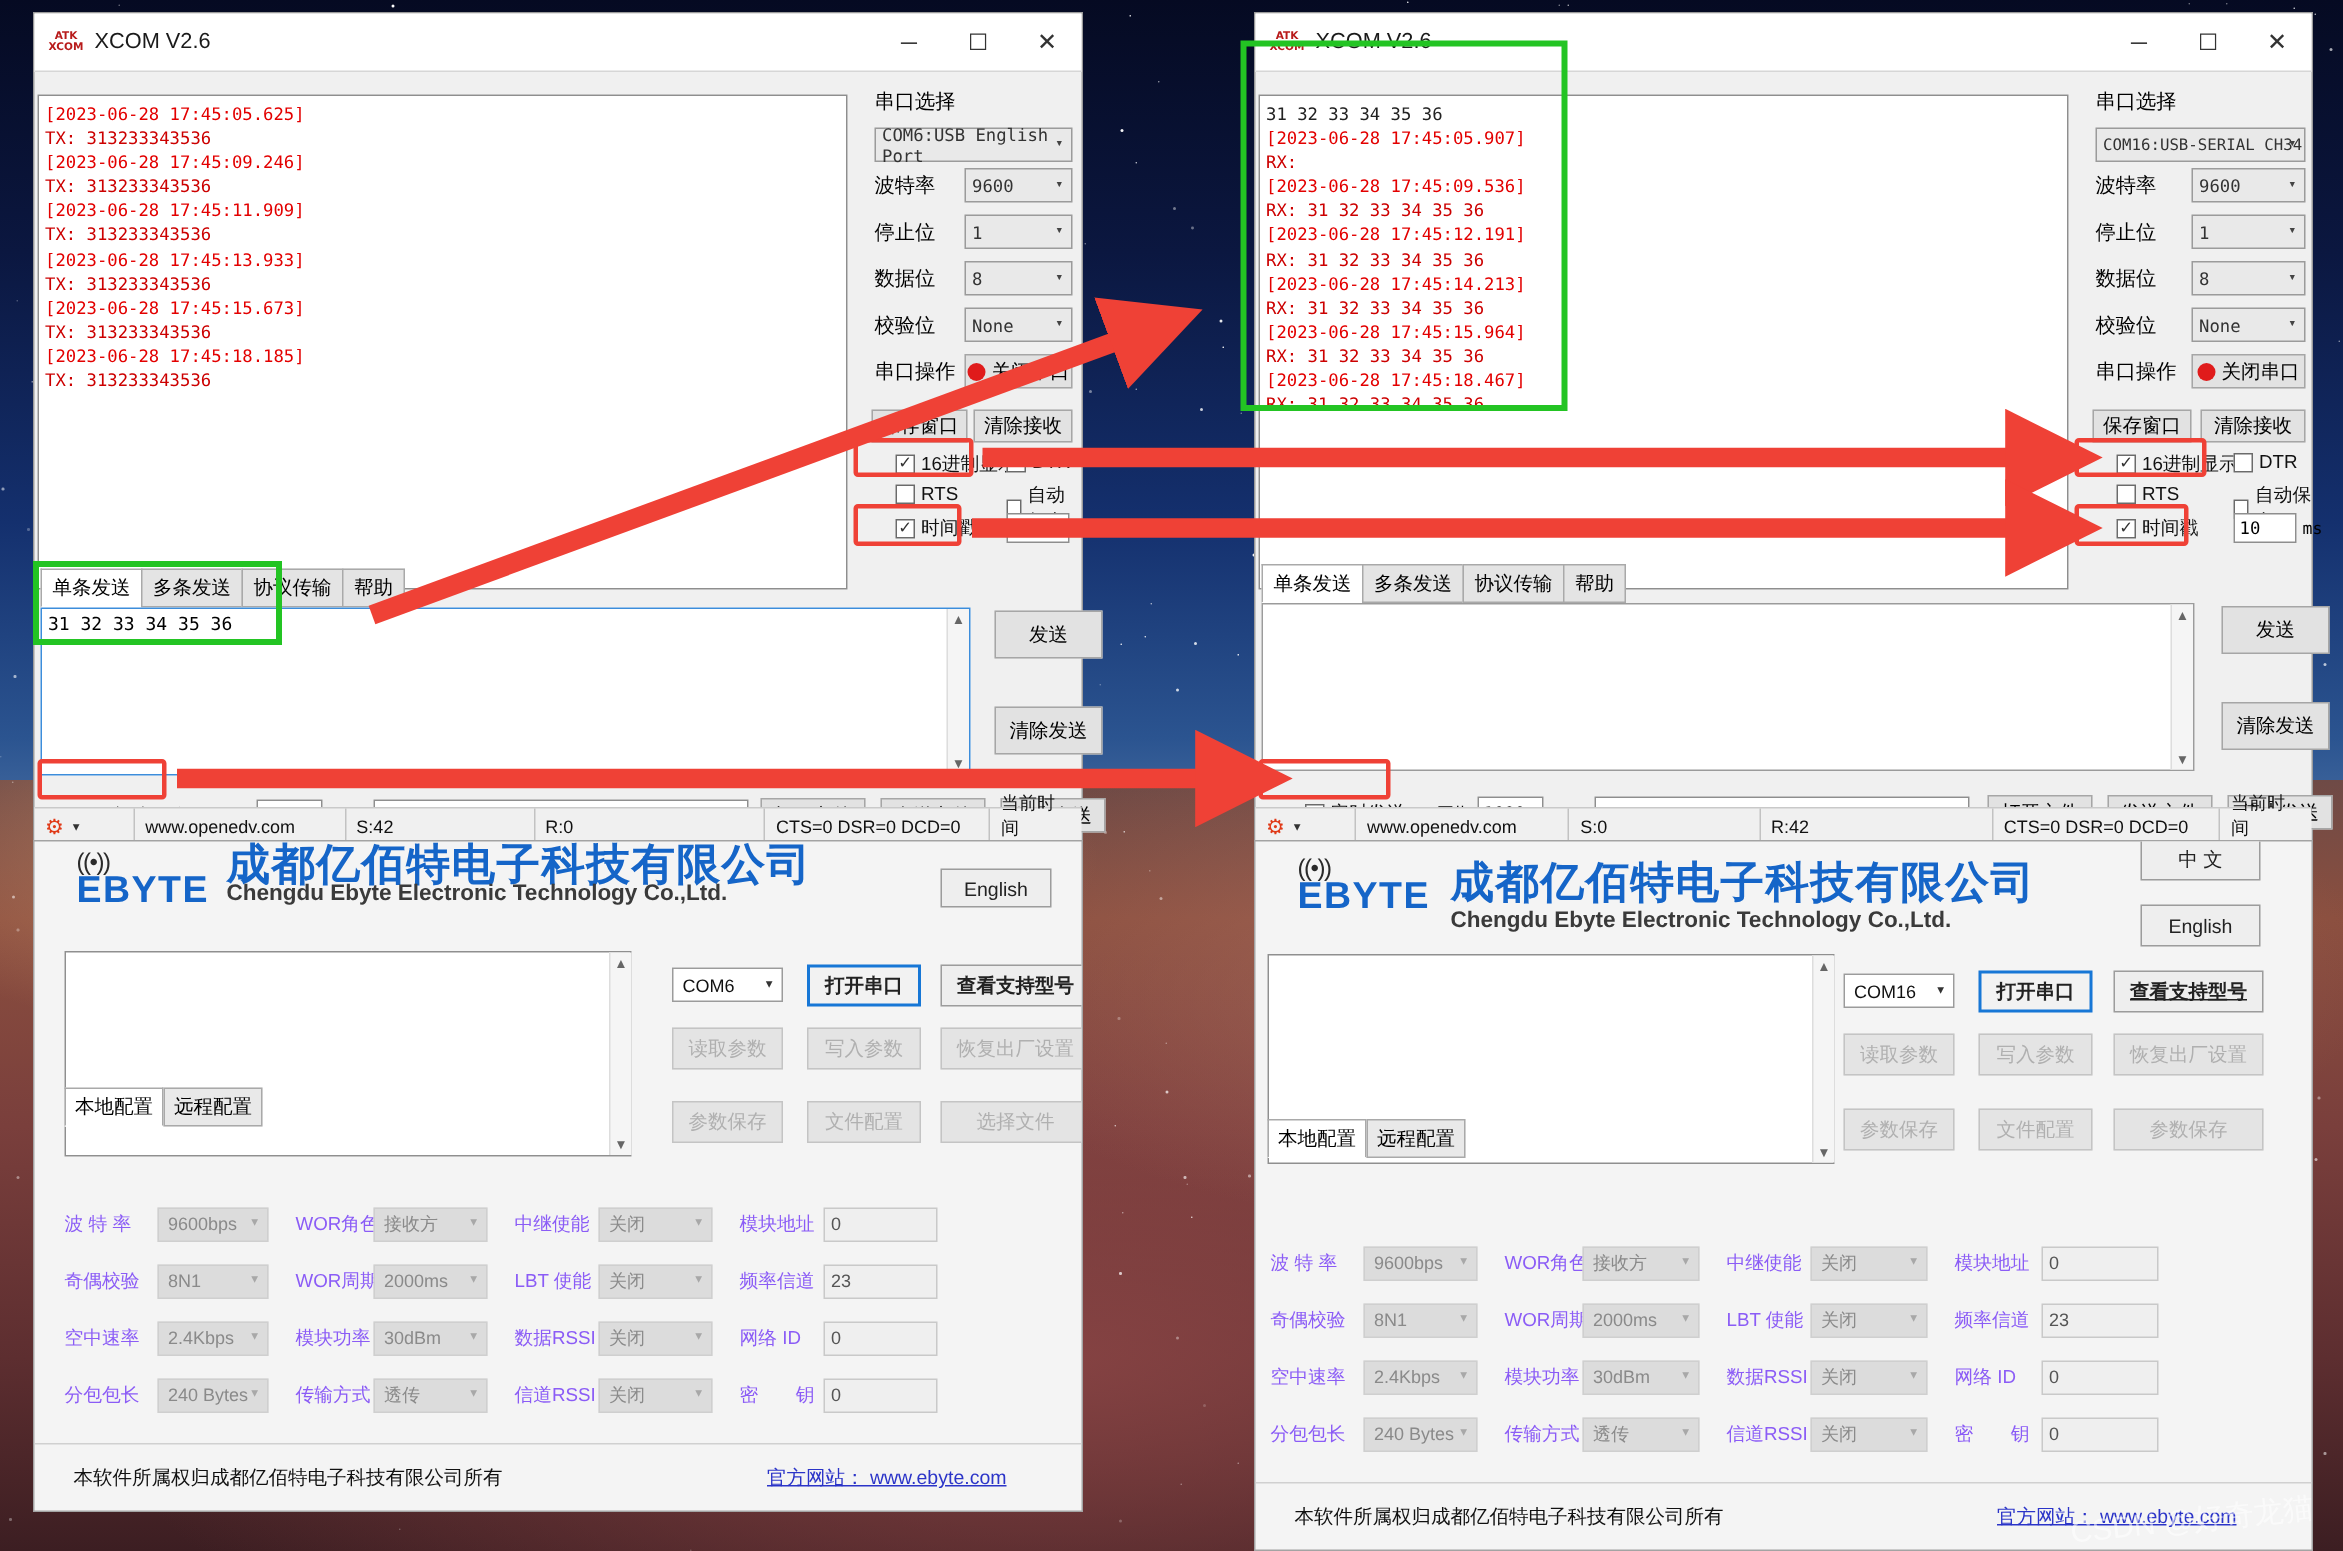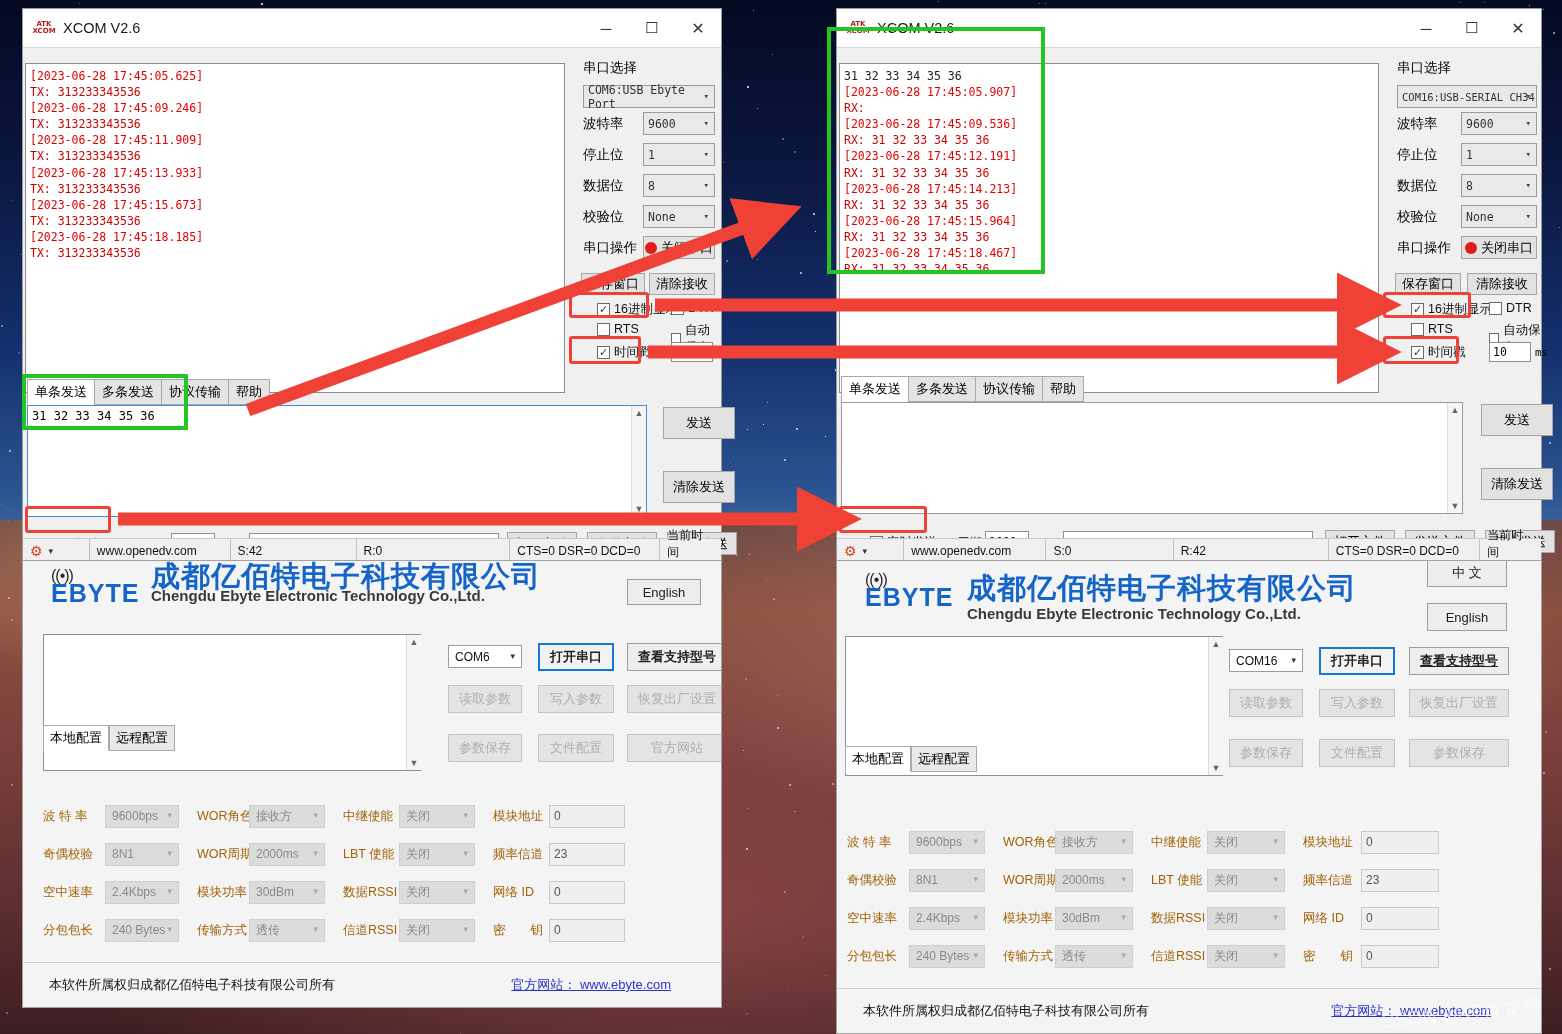--- a/index.html
+++ b/index.html
@@ -82,21 +82,21 @@
   .eb-logo-en{font-size:15px;font-weight:bold;color:#3a3a3a;}
   .eb-word{font-size:25px;font-weight:bold;color:#1565c8;letter-spacing:1px;}
   .eb-wave{font-size:16px;color:#2a2a2a;letter-spacing:-1px;}
   .eb-btn{border:1px solid #9c9c9c;background:#eee;display:flex;align-items:center;justify-content:center;
           font-size:13px;color:#222;box-sizing:border-box;}
   .eb-btn.primary{border:2px solid #1777d6;background:#f2f2f2;font-weight:bold;}
   .eb-btn.dis{color:#b0b0b0;background:#e4e4e4;border-color:#c4c4c4;}
   .eb-log{position:absolute;background:#fff;border:1px solid #8f8f8f;box-sizing:border-box;}
   .eb-tab{font-size:13px;padding:3px 6px;border:1px solid #a9a9a9;background:#e9e9e9;color:#000;}
   .eb-tab.act{background:#fff;border-bottom-color:#fff;}
-  .pf-lbl{font-size:12.5px;color:#a16207;white-space:nowrap;}
+  .pf-lbl{font-size:12.5px;color:#8b5cf6;white-space:nowrap;}
   .pf-cmb{background:#dcdcdc;border:1px solid #cfcfcf;height:23px;box-sizing:border-box;display:flex;
           align-items:center;padding-left:6px;font-size:12px;color:#8a8a8a;position:relative;}
   .pf-cmb .arw{position:absolute;right:6px;top:50%;transform:translateY(-60%);font-size:9px;color:#a8a8a8;}
   .pf-in{background:#efefef;border:1px solid #c9c9c9;height:23px;box-sizing:border-box;display:flex;
          align-items:center;padding-left:4px;font-size:12px;color:#555;}
   .eb-foot{position:absolute;left:0;right:0;bottom:0;height:44px;border-top:1px solid #d0d0d0;
            display:flex;align-items:center;}
   .eb-foot-txt{font-size:13px;color:#111;margin-left:26px;}
   .eb-foot-link{font-size:13px;color:#2b34c8;text-decoration:underline;margin-left:auto;margin-right:50px;}
   
@@ -590,21 +590,21 @@
       <div class="tb-btn close">✕</div>
     </div>
   </div>
   <div class="xbody">
 
     <div class="recv" id="recvL" style="left:2px;top:16px;width:540px;height:330px;"><div class="ts">[2023-06-28 17:45:05.625]</div><div class="tx">TX: 313233343536</div><div class="ts">[2023-06-28 17:45:09.246]</div><div class="tx">TX: 313233343536</div><div class="ts">[2023-06-28 17:45:11.909]</div><div class="tx">TX: 313233343536</div><div class="ts">[2023-06-28 17:45:13.933]</div><div class="tx">TX: 313233343536</div><div class="ts">[2023-06-28 17:45:15.673]</div><div class="tx">TX: 313233343536</div><div class="ts">[2023-06-28 17:45:18.185]</div><div class="tx">TX: 313233343536</div></div>
 
     <div class="panel" style="left:548px;top:0px;width:150px;height:346px;">
       <div class="grp-title" style="position:absolute;left:12px;top:12px;">串口选择</div>
       <div class="combo" style="left:12px;top:38px;width:132px;position:absolute;">
-        <span>COM6:USB Ebyte Port</span>
+        <span>COM6:USB English Port</span>
           <span class="arw">▾</span>
       </div>
       <div style="position:absolute;left:12px;top:68px;" class="lbl">波特率</div>
       <div class="combo" style="position:absolute;left:72px;top:65px;width:72px;">
         <span>9600</span>
           <span class="arw">▾</span>
         </div>
       <div style="position:absolute;left:12px;top:99px;" class="lbl">停止位</div>
       <div class="combo" style="position:absolute;left:72px;top:96px;width:72px;">
         <span>1</span>
@@ -841,21 +841,21 @@
     <span>COM6</span>
       <span class="arw" style="color:#333;">▾</span>
     </div>
   <div class="eb-btn primary" style="position:absolute;left:515px;top:82px;width:76px;height:28px;">打开串口</div>
   <div class="eb-btn" style="position:absolute;left:604px;top:82px;width:100px;height:28px;font-weight:bold;">查看支持型号</div>
   <div class="eb-btn dis" style="position:absolute;left:425px;top:124px;width:74px;height:28px;">读取参数</div>
   <div class="eb-btn dis" style="position:absolute;left:515px;top:124px;width:76px;height:28px;">写入参数</div>
   <div class="eb-btn dis" style="position:absolute;left:604px;top:124px;width:100px;height:28px;">恢复出厂设置</div>
   <div class="eb-btn dis" style="position:absolute;left:425px;top:173px;width:74px;height:28px;">参数保存</div>
   <div class="eb-btn dis" style="position:absolute;left:515px;top:173px;width:76px;height:28px;">文件配置</div>
-  <div class="eb-btn dis" style="position:absolute;left:604px;top:173px;width:100px;height:28px;">官方网站</div>
+  <div class="eb-btn dis" style="position:absolute;left:604px;top:173px;width:100px;height:28px;">选择文件</div>
   <div style="position:absolute;left:20px;top:164px;display:flex;align-items:flex-end;">
     <div class="eb-tab act">本地配置</div>
     <div class="eb-tab">远程配置</div>
   </div>
   <div id="pfL" style="position:absolute;left:20px;top:236px;width:664px;">
       <div style="display:flex;align-items:center;height:38px;">
         <div class="pf-lbl" style="width:62px;">波 特 率</div>
         <div class="pf-cmb" style="width:74px;">
           <span>9600bps</span>
           <span class="arw">▾</span>

